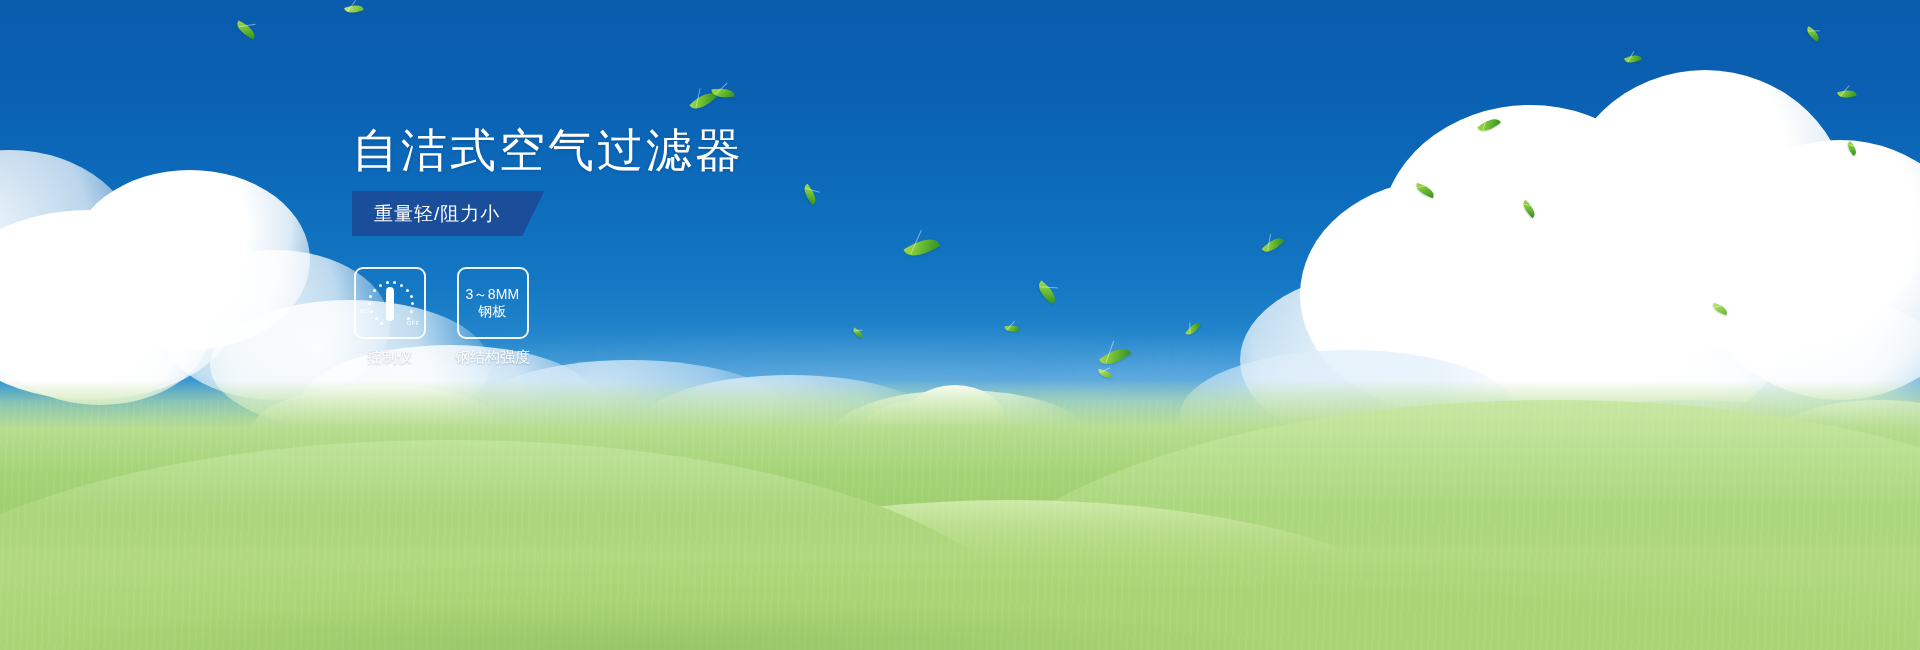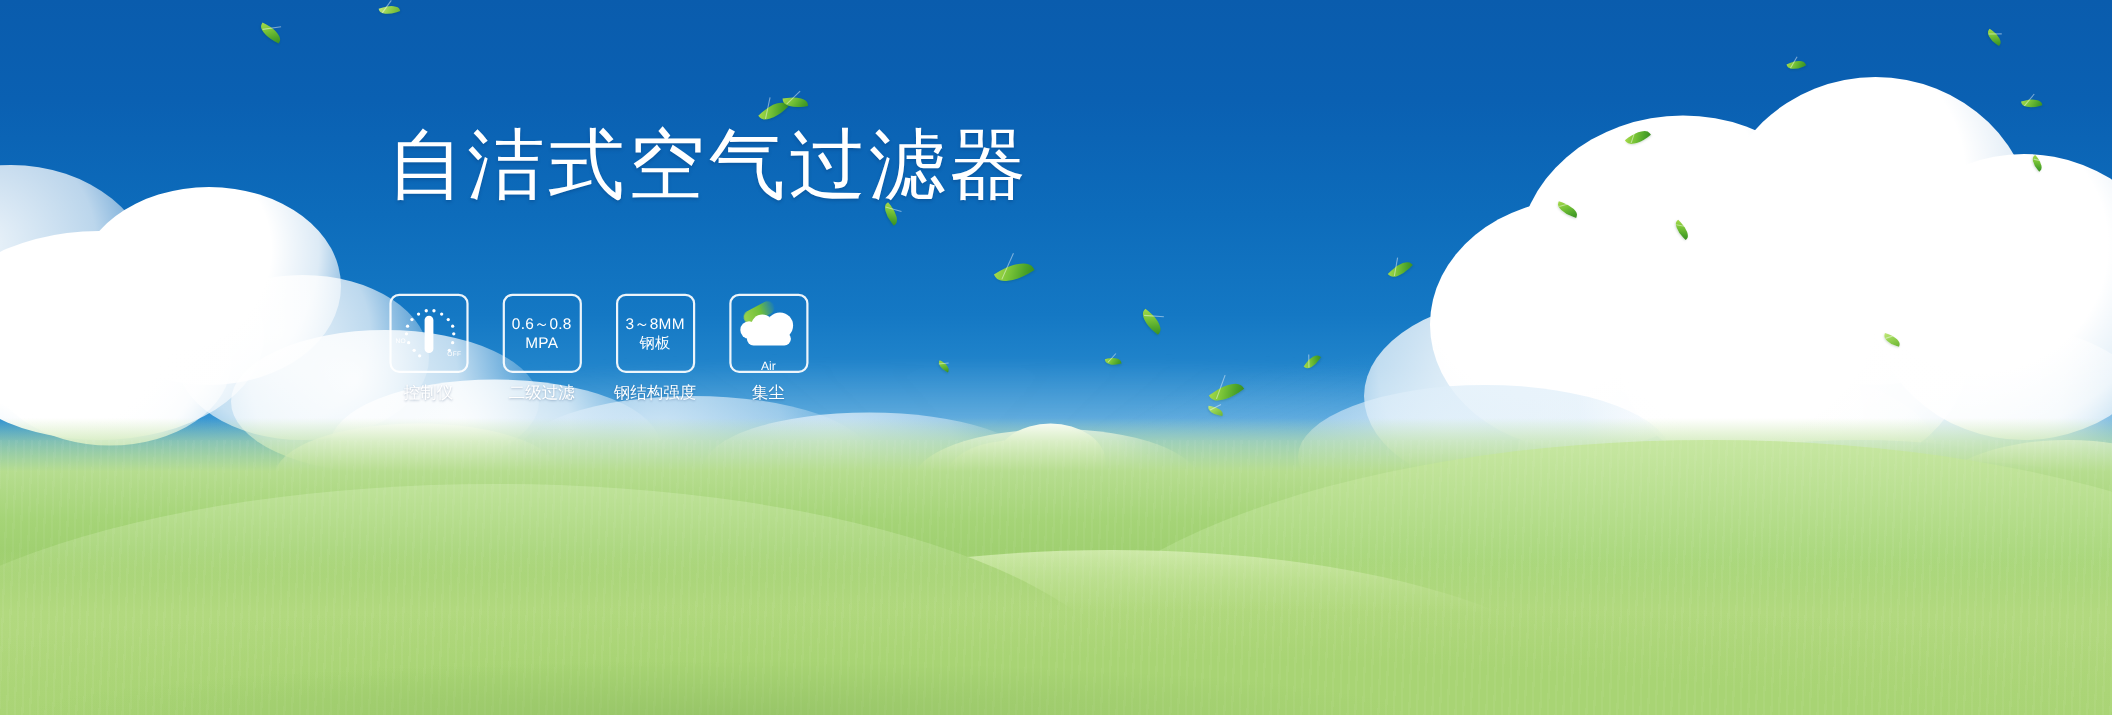--- a/index.html
+++ b/index.html
@@ -105,21 +105,21 @@
     content:"";position:absolute;left:12%;top:48%;width:76%;height:1px;
     background:rgba(255,255,255,.45);transform:rotate(-36deg);transform-origin:left center;
   }
   .leaf.pale{background:linear-gradient(135deg,#c2e87a 0%,#96d352 45%,#6cb434 100%);}
 
   
   .content{position:absolute;left:0;top:0;width:1920px;height:650px;}
 
   .title{
     position:absolute;left:352px;top:114px;
-    font-size:70px;line-height:72px;letter-spacing:3px;
+    font-size:46px;line-height:72px;letter-spacing:3px;
     color:#ffffff;font-weight:300;
     text-shadow:0 1px 3px rgba(0,40,90,.25);
     white-space:nowrap;
   }
 
   
   .subtabs{position:absolute;left:352px;top:191px;height:45px;display:flex;}
   .tab{
     height:45px;display:flex;align-items:center;
     font-size:19px;letter-spacing:1px;white-space:nowrap;
@@ -270,20 +270,21 @@
     <div class="leaf pale" style="left:1712px;top:305px;width:16px;height:8px;transform:rotate(18deg);"></div>
     <div class="leaf" style="left:1005px;top:325px;width:14px;height:7px;transform:rotate(-12deg);"></div>
     <div class="leaf" style="left:852px;top:330px;width:12px;height:6px;transform:rotate(30deg);"></div>
   </div>
 
   <div class="content">
 
     <div class="title">自洁式空气过滤器</div>
 
     <div class="subtabs">
+      <div class="tab tab-dark">重量轻/阻力小</div>
     </div>
 
     <div class="features">
 
       <div class="feature">
         <div class="fbox">
           <div class="gauge">
             <div class="dot" style="left:8px;top:32px;"></div>
             <div class="dot" style="left:6px;top:24px;"></div>
             <div class="dot" style="left:7px;top:17px;"></div>
@@ -300,46 +301,26 @@
             <div class="dot" style="left:13px;top:39px;"></div>
             <div class="dot" style="left:18px;top:44px;"></div>
             <div class="needle"></div>
             <span class="gl no">NO</span>
             <span class="gl off">OFF</span>
           </div>
         </div>
         <div class="flabel">控制仪</div>
       </div>
 
-      <div class="feature">
-        <div class="fbox">
-          <div class="ftxt">0.6～0.8</div>
-          <div class="ftxt">MPA</div>
-        </div>
-        <div class="flabel">二级过滤</div>
-      </div>
 
 
       <div class="feature">
         <div class="fbox">
           <div class="ftxt">3～8MM</div>
           <div class="ftxt">钢板</div>
         </div>
         <div class="flabel">钢结构强度</div>
       </div>
 
-      <div class="feature">
-        <div class="fbox">
-          <div class="aircloud">
-            <div class="streak"></div>
-            <div class="cb" style="left:0px;top:10px;width:16px;height:16px;"></div>
-            <div class="cb" style="left:10px;top:4px;width:20px;height:20px;"></div>
-            <div class="cb" style="left:24px;top:2px;width:24px;height:24px;"></div>
-            <div class="bar"></div>
-            <span class="airtxt">Air</span>
-          </div>
-        </div>
-        <div class="flabel">集尘</div>
-      </div>
 
     </div>
   </div>
 </div>
 
 </body></html>

